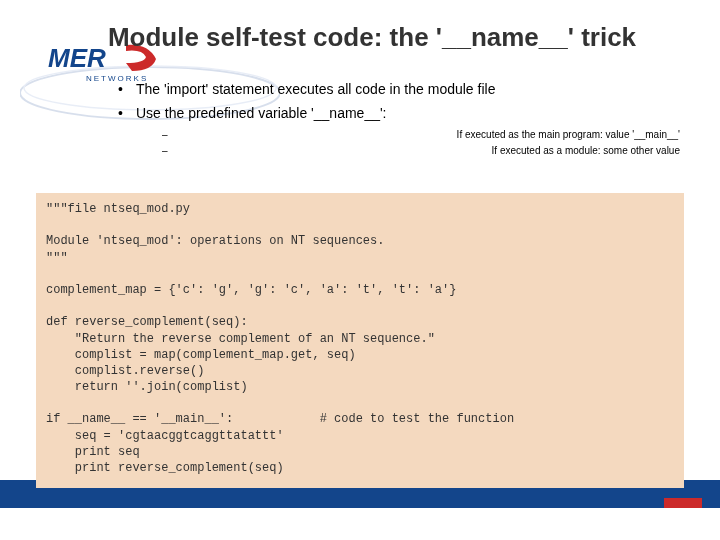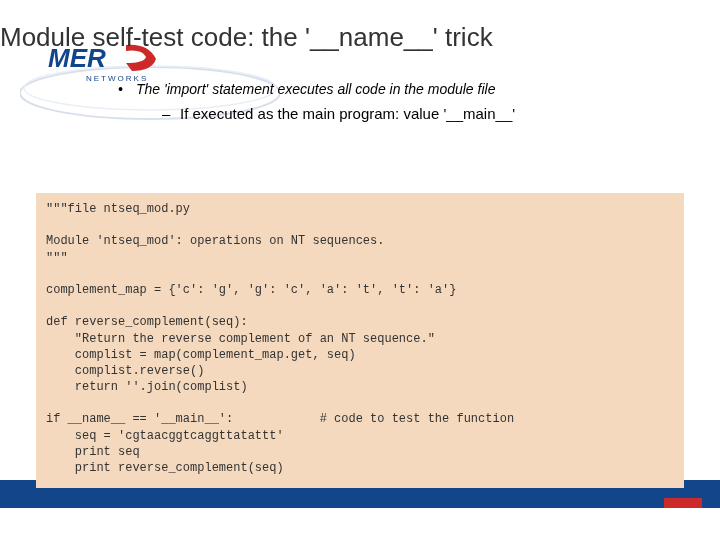--- a/index.html
+++ b/index.html
@@ -18,55 +18,57 @@
     width: 140px;
     height: 50px;
     z-index: 0;
   }
   .logo svg { width: 100%; height: 100%; }
   .title {
     position: absolute;
     top: 22px;
     left: 0;
     width: 100%;
+    text-align: center;
     font-size: 26px;
     color: #333;
-    font-weight: normal;
+    font-weight: bold;
     z-index: 2;
+    padding-left: 24px;
   }
   .bullets {
     position: absolute;
     top: 80px;
     left: 118px;
     right: 40px;
     font-size: 14px;
     color: #000;
     z-index: 2;
   }
   .b1 {
     position: relative;
     padding-left: 18px;
     margin-bottom: 6px;
     line-height: 1.3;
-    font-style: italic;
   }
   .b1::before {
     content: "•";
     position: absolute;
     left: 0;
     top: 0;
     font-size: 14px;
   }
   .b2 {
     position: relative;
     padding-left: 18px;
     margin-left: 44px;
     margin-bottom: 3px;
-    font-size: 15px;
+    font-size: 10px;
     line-height: 1.3;
+    text-align: right;
   }
   .b2::before {
     content: "–";
     position: absolute;
     left: 0;
     top: 0;
   }
   .codebox {
     position: absolute;
     top: 193px;
@@ -124,21 +126,23 @@
     <text x="0" y="26" font-family="Arial" font-size="26" font-weight="bold" font-style="italic" fill="#13458b">MER</text>
     <path d="M 78 4 Q 100 2 108 18 Q 104 30 84 30 L 78 22 Q 96 22 98 16 Q 94 8 78 10 Z" fill="#cc2a2a"></path>
     <text x="38" y="40" font-family="Arial" font-size="8" letter-spacing="2" fill="#13458b">NETWORKS</text>
   </svg>
 </div>
 
 <div class="title">Module self-test code: the '__name__' trick</div>
 
 <div class="bullets">
   <div class="b1">The 'import' statement executes all code in the module file</div>
+  <div class="b1">Use the predefined variable '__name__':</div>
   <div class="b2">If executed as the main program: value '__main__'</div>
+  <div class="b2">If executed as a module: some other value</div>
 </div>
 
 <div class="codebox">"""file ntseq_mod.py
 
 Module 'ntseq_mod': operations on NT sequences.
 """
 
 complement_map = {'c': 'g', 'g': 'c', 'a': 't', 't': 'a'}
 
 def reverse_complement(seq):

